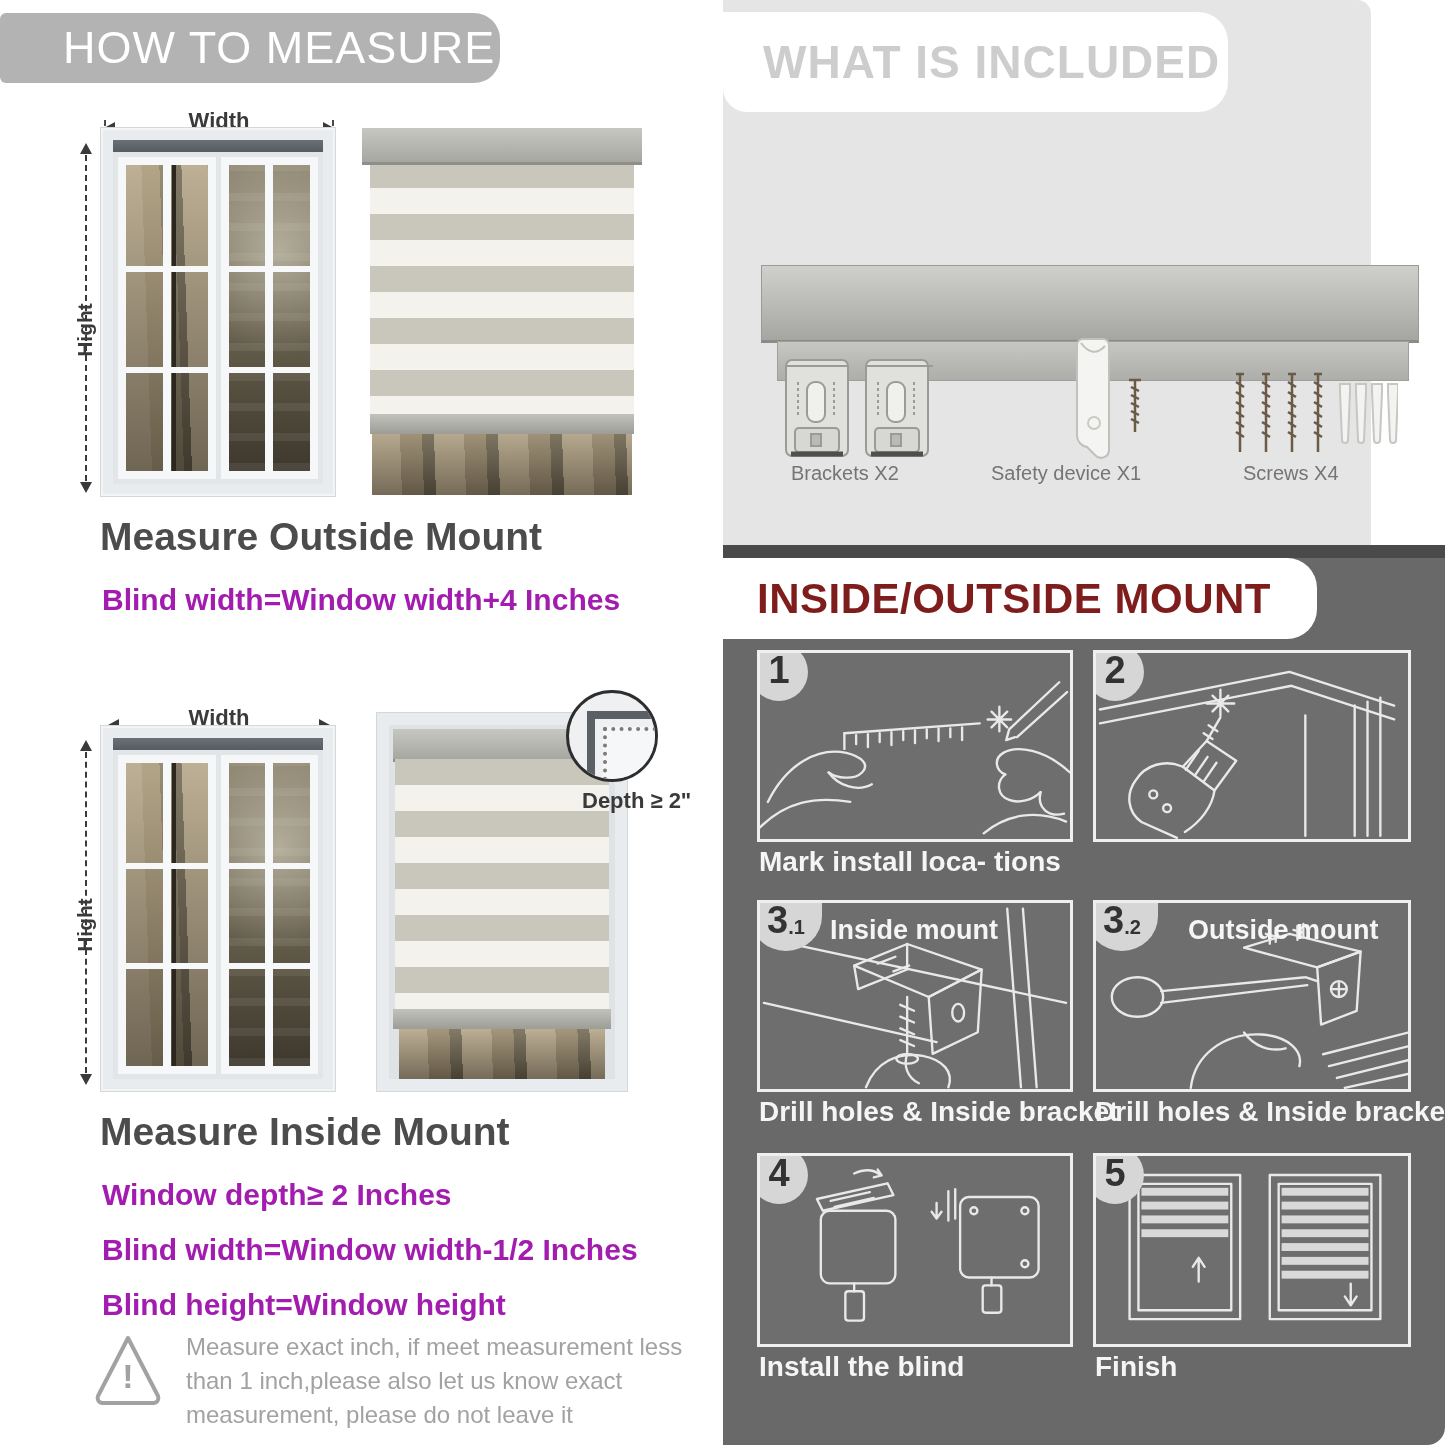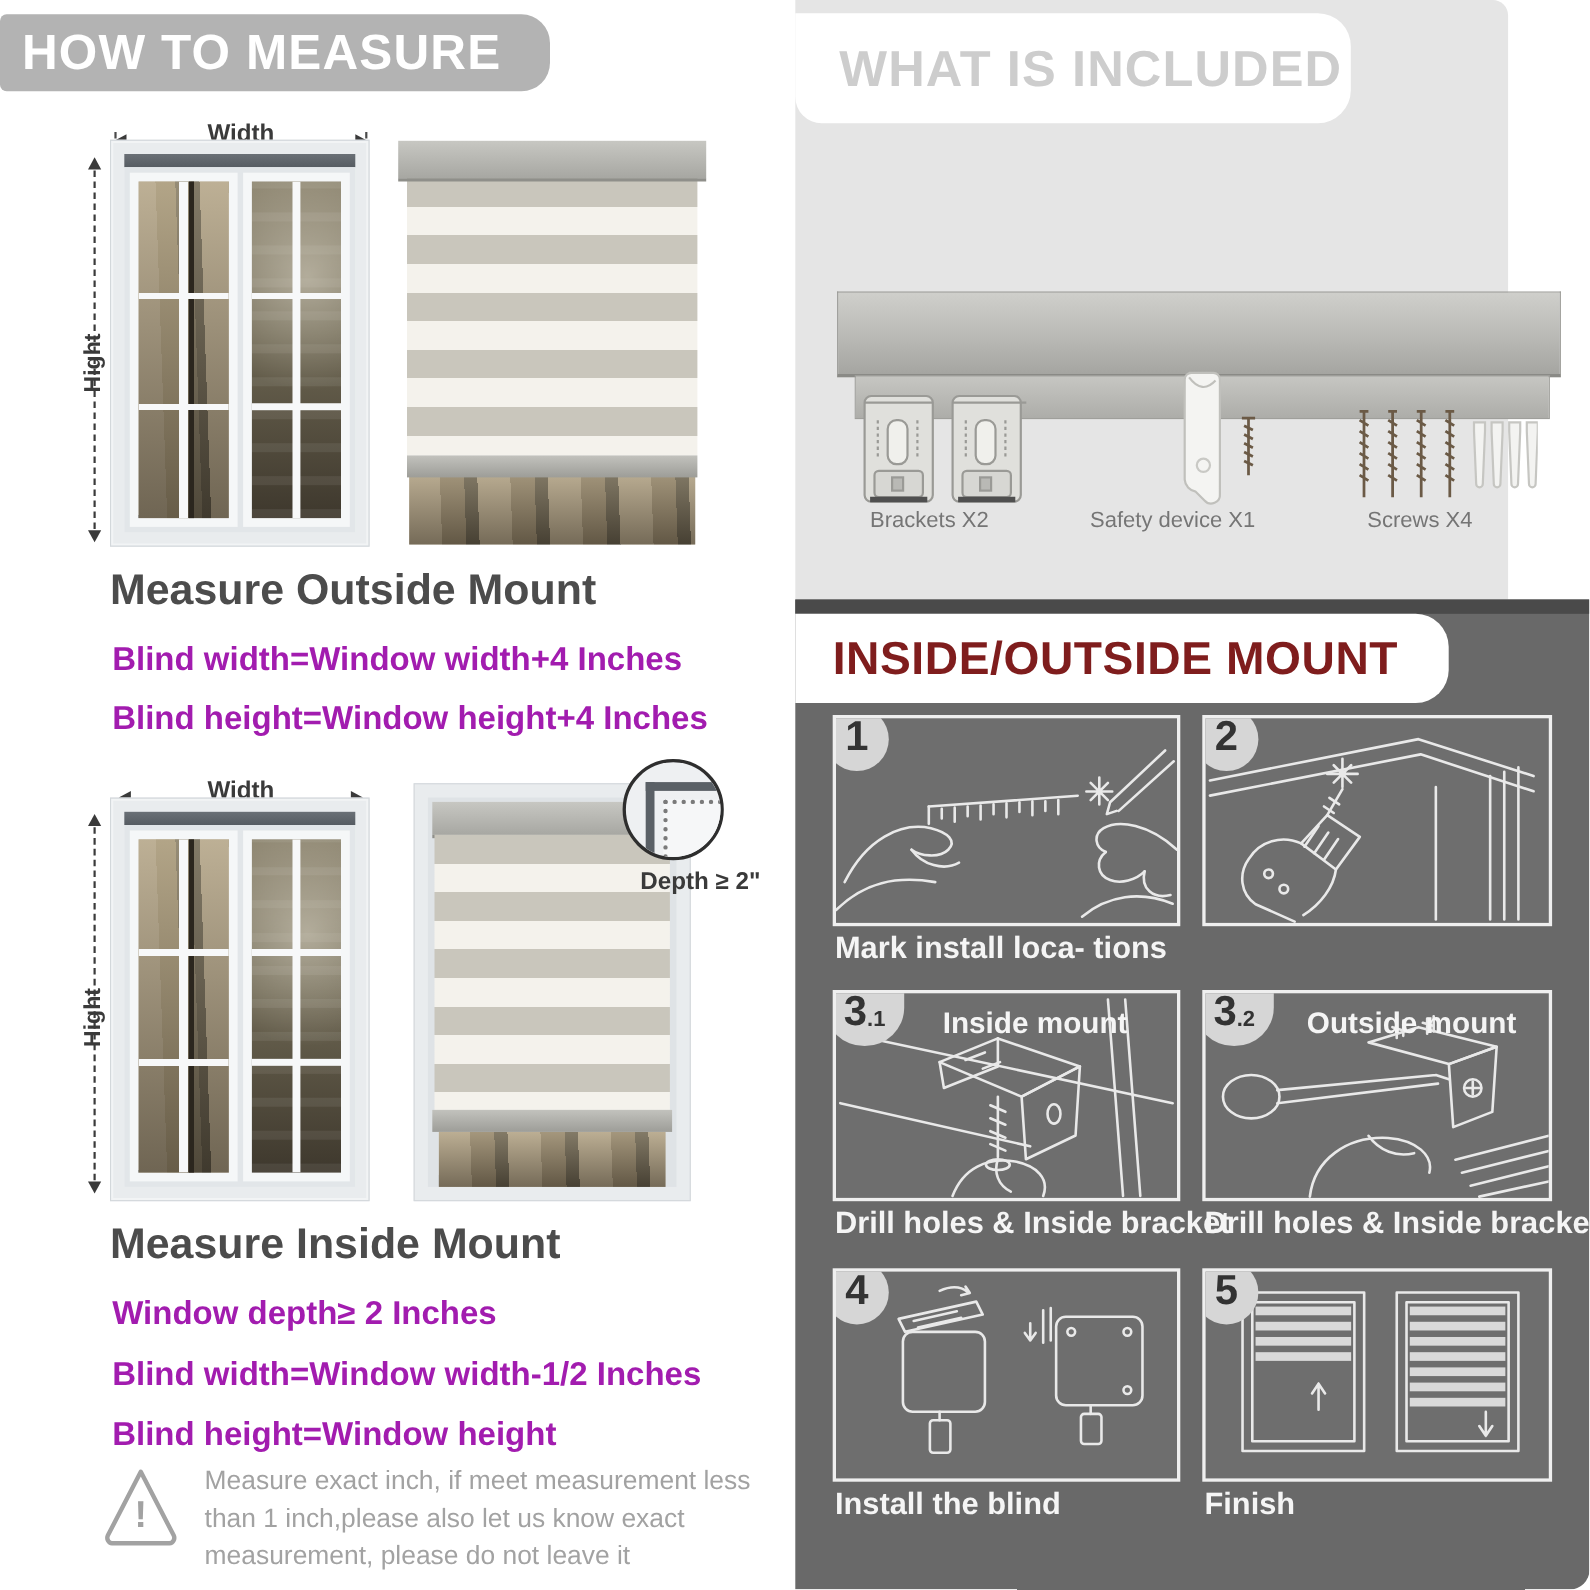--- a/index.html
+++ b/index.html
@@ -1,21 +1,21 @@
 <!DOCTYPE html>
 <html><head>
 <meta charset="utf-8">
 <style>
   html,body{margin:0;padding:0;background:#fff;}
   .page{position:relative;width:1445px;height:1445px;background:#ffffff;overflow:hidden;
         font-family:"Liberation Sans","DejaVu Sans",sans-serif;}
   
   .hdr-left{position:absolute;left:0;top:13px;width:500px;height:70px;background:#b3b3b3;
             border-radius:6px 26px 26px 6px;display:flex;align-items:center;}
-  .hdr-left span{color:#ffffff;font-weight:bold;font-size:45px;letter-spacing:1px;padding-left:20px;}
+  .hdr-left span{color:#ffffff;font-weight:normal;font-size:45px;letter-spacing:1px;padding-left:20px;margin-left:43px;}
   
   .window{position:absolute;background:#e9ecee;border:1px solid #d3d8db;box-shadow:0 0 0 2px #f2f4f5 inset;}
   .win-inner{position:absolute;inset:12px;background:#f2f4f6;display:flex;flex-direction:column;}
   .win-top{height:12px;background:linear-gradient(#6a7076,#565c62);}
   .sashes{flex:1;display:flex;gap:5px;background:#e2e6e9;padding:5px;}
   .sash{flex:1;background:#f5f7f8;padding:8px;}
   .panes{position:relative;width:100%;height:100%;overflow:hidden;}
   .panes::after{content:"";position:absolute;inset:0;
     background:
      linear-gradient(90deg,transparent calc(50% - 4px),#f7f8f9 calc(50% - 4px),#f7f8f9 calc(50% + 4px),transparent calc(50% + 4px)),
@@ -132,21 +132,20 @@
   </div>
   <div class="blindfig" style="left:366px;top:128px;width:272px;height:367px;">
     <div class="photostrip" style="top:300px;bottom:0;"></div>
     <div class="shade" style="height:252px;"></div>
     <div class="bottomrail" style="top:286px;left:4px;right:4px;"></div>
     <div class="headrail"></div>
   </div>
 
   <div class="sec-title" style="left:100px;top:515px;">Measure Outside Mount</div>
   <div class="formula" style="left:102px;top:583px;">Blind width=Window width+4 Inches</div>
-  <div class="formula" style="left:102px;top:637px;">Blind height=Window height+4 Inches</div>
 
   <div class="dim-h" style="left:108px;top:705px;width:222px;">
     <div class="tri-l"></div>
     <div class="dash"></div>
     <span>Width</span>
     <div class="dash"></div>
     <div class="tri-r"></div>
   </div>
   <div class="dim-v" style="left:74px;top:740px;height:345px;">
     <div class="tri-u"></div>
@@ -323,21 +322,21 @@
                 <path d="M143,102 l14,6 M143,114 l14,6 M143,126 l14,6 M143,138 l14,6"></path>
             <ellipse cx="150" cy="157" rx="11" ry="5"></ellipse>
             <path d="M108,186 C118,160 140,150 166,154 C186,158 198,170 192,186"></path>
             <path d="M150,152 C146,164 150,176 162,182"></path>
           </g>
             </svg>
           <div class="badge" style="width:72px;height:58px;border-radius:0 0 60px 60px / 0 0 58px 58px;">
             <span class="n">3</span>
               <span class="s">.1</span>
           </div>
-          <div class="panel-title" style="left:97px;">Inside mount</div>
+          <div class="panel-title" style="left:70px;">Inside mount</div>
         </div>
         <div class="caption" style="top:196px;">Drill holes &amp;  Inside bracket</div>
       </div>
 
       <div class="step" style="left:370px;top:355px;width:318px;">
         <div class="panel" style="height:186px;">
           <svg viewBox="0 0 316 186">
               <g class="lineart">
             <path d="M150,44 L196,30 L268,48 L224,64 Z"></path>
             <path d="M224,64 L268,48 L264,108 L228,122 Z"></path>

